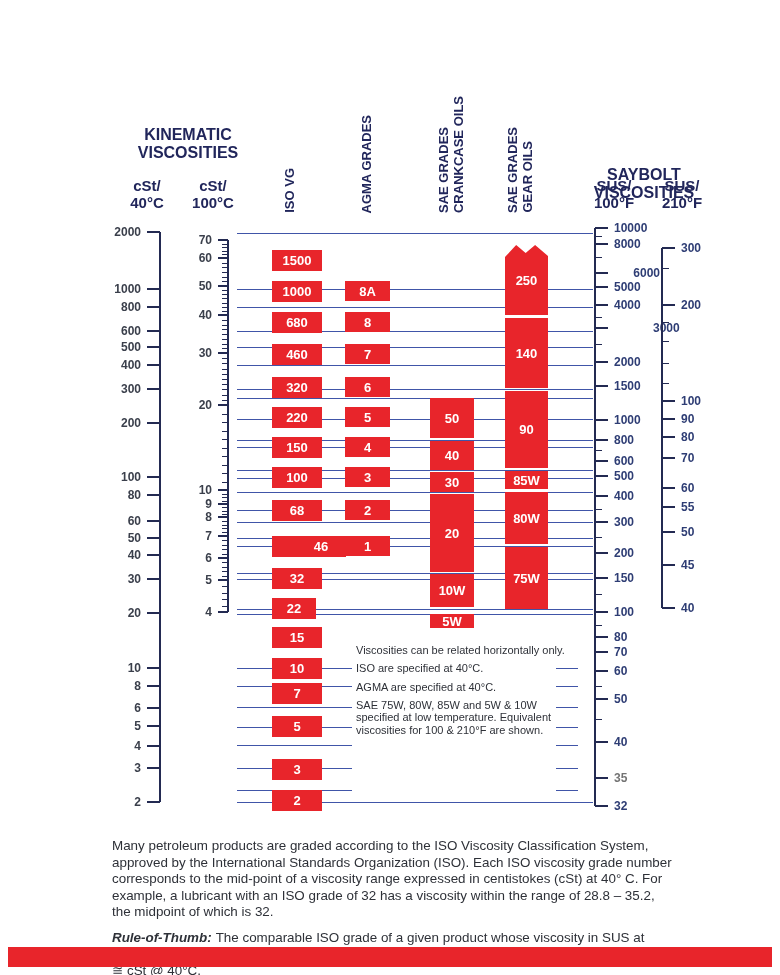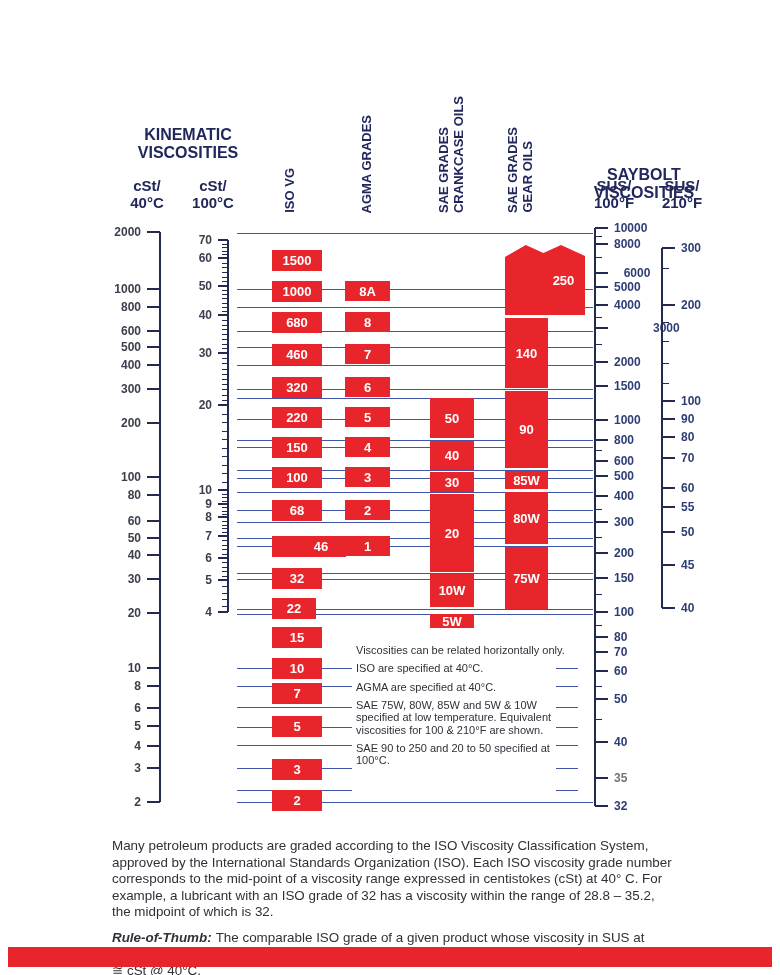--- a/index.html
+++ b/index.html
@@ -17,21 +17,21 @@
   .vlabel{position:absolute;bottom:762px;writing-mode:vertical-rl;transform:rotate(180deg);
           color:#21265b;font-weight:bold;font-size:13px;white-space:nowrap;line-height:1;}
   
   .hline{position:absolute;height:1px;background:#4055a8;}
   .axis-line{position:absolute;width:2px;background:#232a52;}
   .tick{position:absolute;height:2px;background:#232a52;}
   .tick.minor{height:1px;}
   .tick-label{position:absolute;font-size:12px;font-weight:bold;line-height:16px;white-space:nowrap;}
   .grade-box{position:absolute;background:#e8252b;color:#ffffff;font-weight:bold;font-size:13px;
              display:flex;align-items:center;justify-content:center;z-index:3;}
-  .jagged{clip-path:polygon(0 12px,26% 0,48% 8px,70% 0,100% 11px,100% 100%,0 100%);padding-left:37px;}
+  .jagged{clip-path:polygon(0 12px,26% 0,48% 8px,70% 0,100% 11px,100% 100%,0 100%);}
   #chart-canvas{position:absolute;left:0;top:0;width:780px;height:975px;}
   
   .notes{position:absolute;left:356px;top:644px;width:212px;z-index:4;}
   .notes p{margin:0 0 6px 0;font-size:11px;line-height:1.12;color:#2e3138;}
   
   .footer{position:absolute;left:112px;top:838px;width:562px;color:#2e3138;}
   .footer p{margin:0;font-size:13.4px;line-height:1.24;}
   .footer .p2{margin-top:9px;}
   .rule-label{font-weight:bold;font-style:italic;margin-right:4px;}
   .bottom-bar{position:absolute;left:8px;top:947px;width:764px;height:20px;background:#e8252b;}
@@ -245,21 +245,21 @@
       <div class="tick minor" style="left: 222px; top: 586px; width: 6px;"></div>
       <div class="tick minor" style="left: 222px; top: 593px; width: 6px;"></div>
       <div class="tick minor" style="left: 222px; top: 599px; width: 6px;"></div>
       <div class="tick minor" style="left: 222px; top: 606px; width: 6px;"></div>
       <div class="axis-line" style="left: 594px; top: 228px; height: 578px;"></div>
       <div class="tick" style="left: 595px; top: 227px; width: 13px;"></div>
       <div class="tick-label" style="left: 614px; top: 220px; width: 46px; text-align: left; color: rgb(46, 61, 116);">10000</div>
       <div class="tick" style="left: 595px; top: 243px; width: 13px;"></div>
       <div class="tick-label" style="left: 614px; top: 236px; width: 46px; text-align: left; color: rgb(46, 61, 116);">8000</div>
       <div class="tick" style="left: 595px; top: 272px; width: 13px;"></div>
-      <div class="tick-label" style="left: 614px; top: 265px; width: 46px; text-align: center; color: rgb(46, 61, 116);">6000</div>
+      <div class="tick-label" style="left: 614px; top: 265px; width: 46px; text-align: right; color: rgb(46, 61, 116);">6000</div>
       <div class="tick" style="left: 595px; top: 286px; width: 13px;"></div>
       <div class="tick-label" style="left: 614px; top: 279px; width: 46px; text-align: left; color: rgb(46, 61, 116);">5000</div>
       <div class="tick" style="left: 595px; top: 304px; width: 13px;"></div>
       <div class="tick-label" style="left: 614px; top: 297px; width: 46px; text-align: left; color: rgb(46, 61, 116);">4000</div>
       <div class="tick" style="left: 595px; top: 327px; width: 13px;"></div>
       <div class="tick-label" style="left: 614px; top: 320px; width: 46px; text-align: left; color: rgb(46, 61, 116); margin-left: 39px;">3000</div>
       <div class="tick" style="left: 595px; top: 361px; width: 13px;"></div>
       <div class="tick-label" style="left: 614px; top: 354px; width: 46px; text-align: left; color: rgb(46, 61, 116);">2000</div>
       <div class="tick" style="left: 595px; top: 385px; width: 13px;"></div>
       <div class="tick-label" style="left: 614px; top: 378px; width: 46px; text-align: left; color: rgb(46, 61, 116);">1500</div>
@@ -373,21 +373,20 @@
       <div class="grade-box" style="left: 505px; top: 471px; width: 43px; height: 18px;">85W</div>
       <div class="grade-box" style="left: 505px; top: 492px; width: 43px; height: 52px;">80W</div>
       <div class="grade-box" style="left: 505px; top: 547px; width: 43px; height: 62px;">75W</div>
     </div>
 
   <div class="notes">
     <p>Viscosities can be related horizontally only.</p>
     <p>ISO are specified at 40°C.</p>
     <p>AGMA are specified at 40°C.</p>
     <p>SAE 75W, 80W, 85W and 5W &amp; 10W specified at low temperature. Equivalent viscosities for 100 &amp; 210°F are shown.</p>
-    <p>SAE 90 to 250 and 20 to 50 specified at 100°C.</p>
   </div>
 
   <div class="footer">
     <p>Many petroleum products are graded according to the ISO Viscosity Classification System, approved by the International Standards Organization (ISO). Each ISO viscosity grade number corresponds to the mid-point of a viscosity range expressed in centistokes (cSt) at 40° C. For example, a lubricant with an ISO grade of 32 has a viscosity within the range of 28.8 – 35.2, the midpoint of which is 32.</p>
     <p class="p2">
       <span class="rule-label">Rule-of-Thumb:</span><span>The comparable ISO grade of a given product whose viscosity in SUS at 100°F is known can be determined by using the following conversion formula: SUS @ 100°F÷5 ≅ cSt @ 40°C.</span>
     </p>
   </div>
 
   <div class="bottom-bar"></div>

